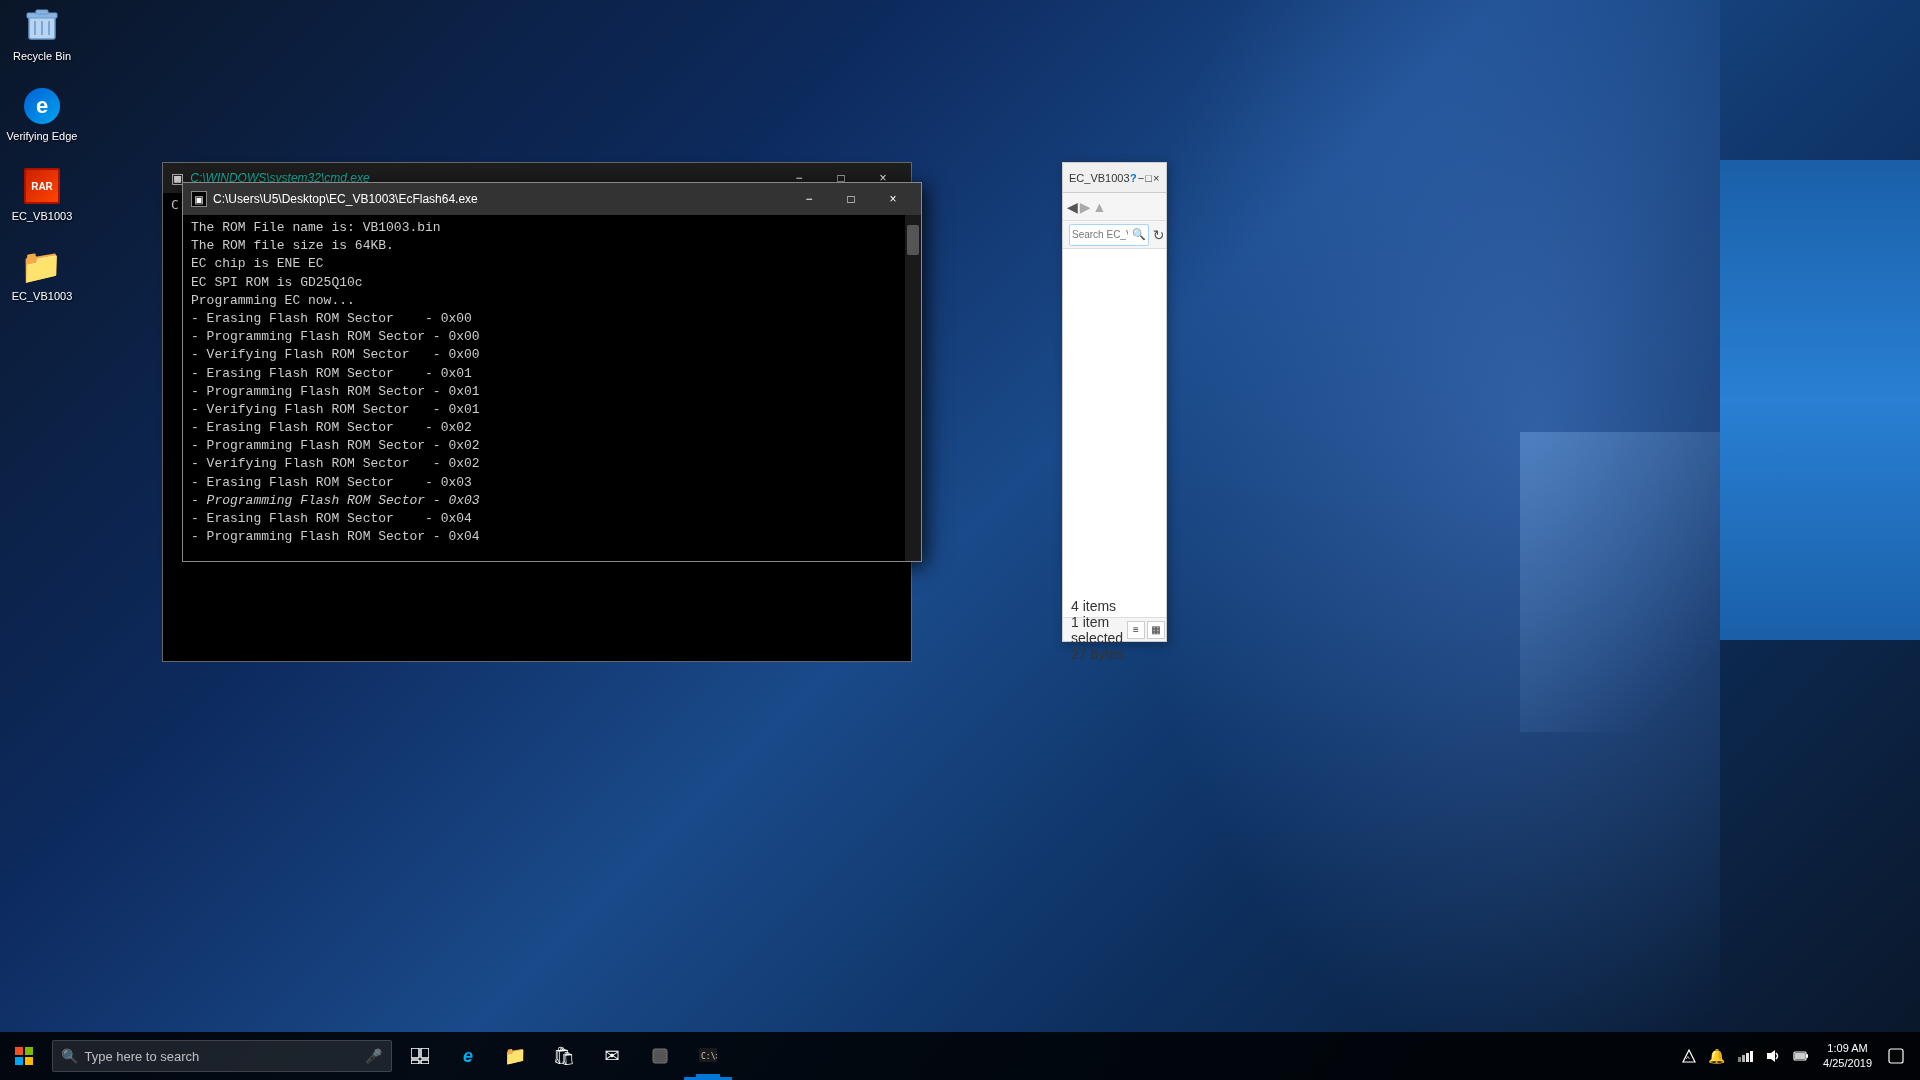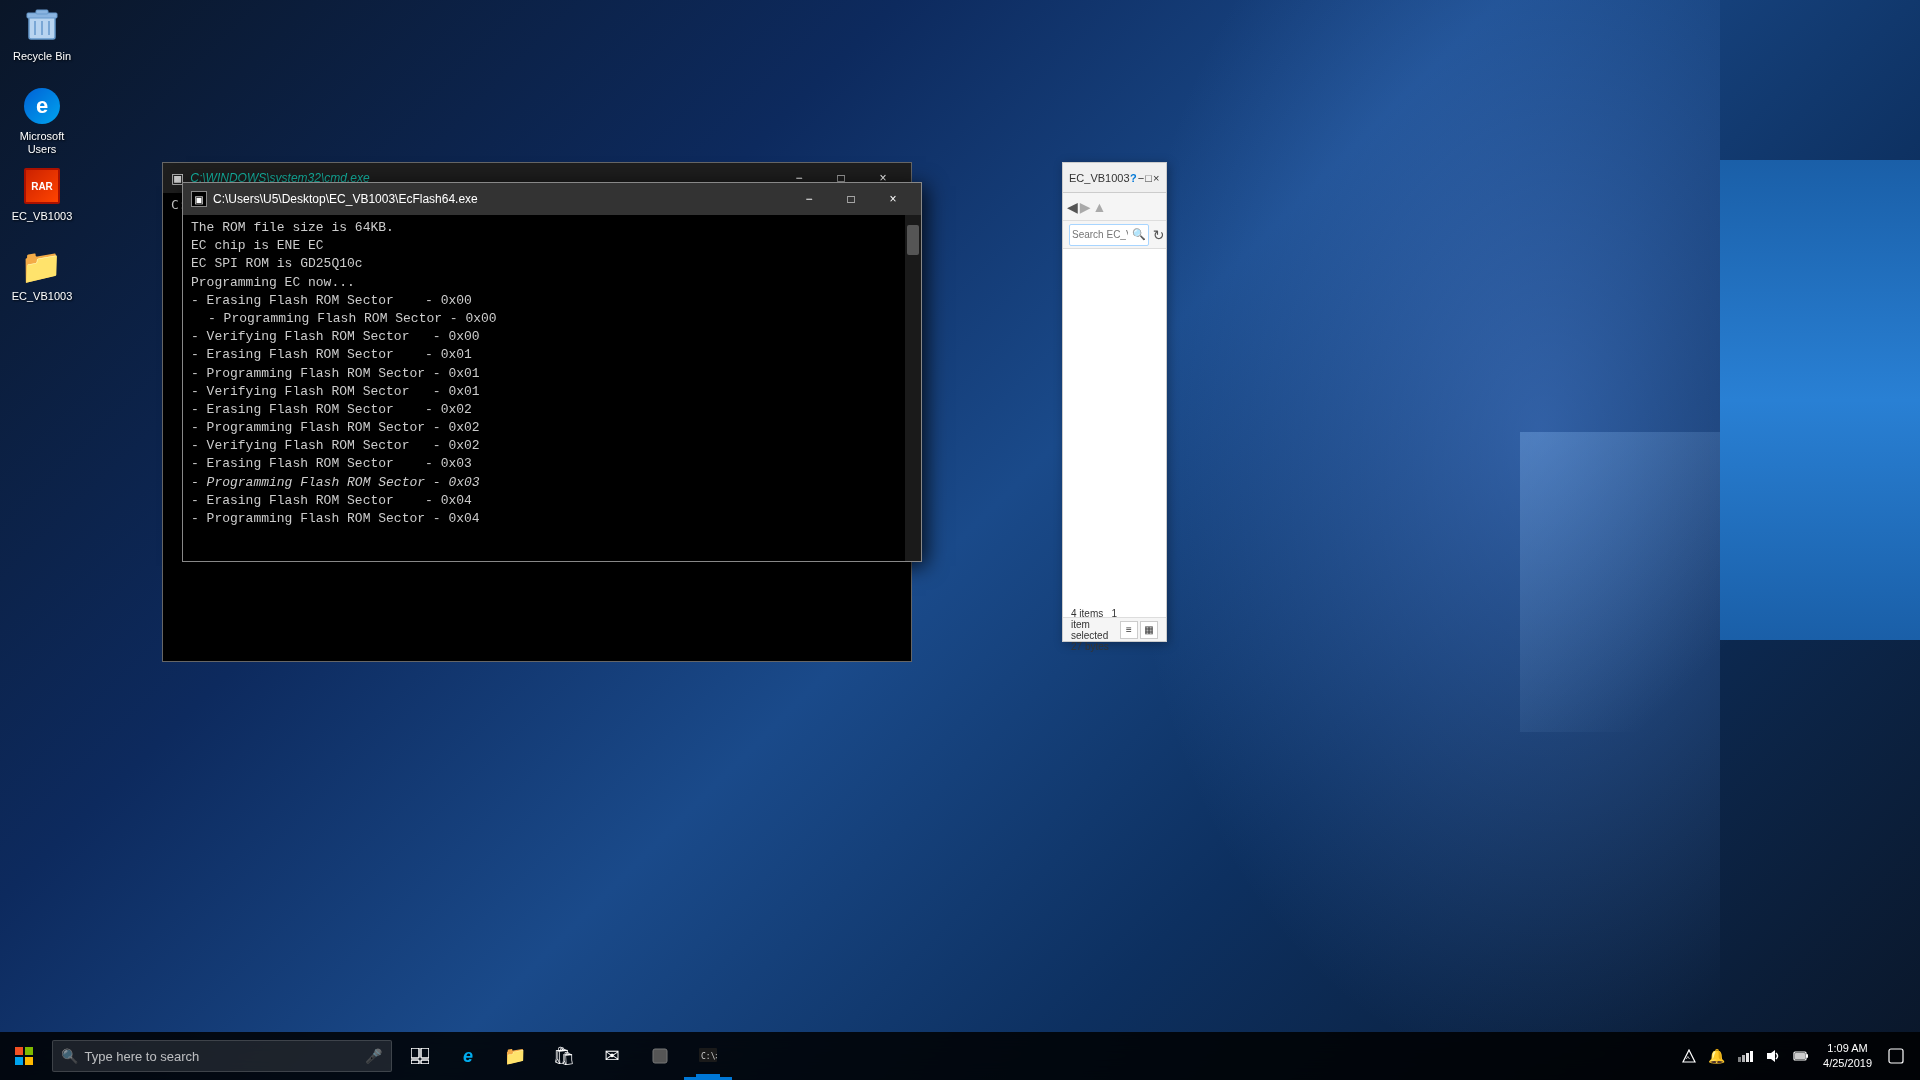--- a/index.html
+++ b/index.html
@@ -453,21 +453,21 @@
         <line x1="26" y1="14" x2="26" y2="28" stroke="#6699cc" stroke-width="1.5"></line>
       </svg>
     </div>
     <div class="icon-label">Recycle Bin</div>
   </div>
 
   <div class="desktop-icon" style="left:2px;top:82px;">
     <div class="icon-img">
       <div class="edge-icon-wrap">e</div>
     </div>
-    <div class="icon-label">Microsoft Users</div>
+    <div class="icon-label">Verifying Edge</div>
   </div>
 
   <div class="desktop-icon" style="left:2px;top:162px;">
     <div class="icon-img">
       <div class="rar-icon">RAR</div>
     </div>
     <div class="icon-label">EC_VB1003</div>
   </div>
 
   <div class="desktop-icon" style="left:2px;top:242px;">
@@ -499,27 +499,28 @@
       <div class="title-icon">▣</div>
       <span class="title">C:\Users\U5\Desktop\EC_VB1003\EcFlash64.exe</span>
       <div class="window-controls">
         <button class="win-btn">−</button>
         <button class="win-btn">□</button>
         <button class="win-btn close">×</button>
       </div>
     </div>
     <div id="cmd-content" style="position:relative;">
       <div id="cmd-lines">
+          <div style="white-space: pre;">The ROM File name is: VB1003.bin</div>
           <div style="white-space: pre;">The ROM file size is 64KB.</div>
           <div style="white-space: pre;">EC chip is ENE EC</div>
           <div style="white-space: pre;">EC SPI ROM is GD25Q10c</div>
           <div style="white-space: pre;"></div>
           <div style="white-space: pre;">Programming EC now...</div>
           <div style="white-space: pre;">- Erasing Flash ROM Sector    - 0x00</div>
-          <div style="white-space: pre; margin-left: 17px;">- Programming Flash ROM Sector - 0x00</div>
+          <div style="white-space: pre;">- Programming Flash ROM Sector - 0x00</div>
           <div style="white-space: pre;">- Verifying Flash ROM Sector   - 0x00</div>
           <div style="white-space: pre;">- Erasing Flash ROM Sector    - 0x01</div>
           <div style="white-space: pre;">- Programming Flash ROM Sector - 0x01</div>
           <div style="white-space: pre;">- Verifying Flash ROM Sector   - 0x01</div>
           <div style="white-space: pre;">- Erasing Flash ROM Sector    - 0x02</div>
           <div style="white-space: pre;">- Programming Flash ROM Sector - 0x02</div>
           <div style="white-space: pre;">- Verifying Flash ROM Sector   - 0x02</div>
           <div style="white-space: pre;">- Erasing Flash ROM Sector    - 0x03</div>
           <div style="white-space: pre; font-style: italic;">- Programming Flash ROM Sector - 0x03</div>
           <div style="white-space: pre;">- Erasing Flash ROM Sector    - 0x04</div>
@@ -550,21 +551,21 @@
       <div id="explorer-search-bar" style="flex:1;height:22px;border:1px solid #a8d5ff;background:#fff;display:flex;align-items:center;border-radius:2px;">
         <input class="exp-search-input" style="font-size: 10px; width: 60px; border: none; outline: none; padding: 0px 2px;" placeholder="Search EC_VB1003">
         <span style="font-size:11px;color:#555;padding:0 2px;">🔍</span>
       </div>
       <span style="font-size:14px;cursor:pointer;color:#555;margin-left:2px;">↻</span>
     </div>
 
     <div id="explorer-content" style="flex:1;background:#fff;min-height:360px;"></div>
 
     <div id="explorer-statusbar">
-      <span style="font-size:10px;">4 items&nbsp;&nbsp; 1 item selected&nbsp; 27 bytes</span>
+      <span style="font-size:14px;">4 items&nbsp;&nbsp; 1 item selected&nbsp; 27 bytes</span>
       <div class="status-right">
         <div class="view-btn">≡</div>
         <div class="view-btn">▦</div>
       </div>
     </div>
   </div>
 
   <div id="taskbar">
 
     <div id="start-button">

